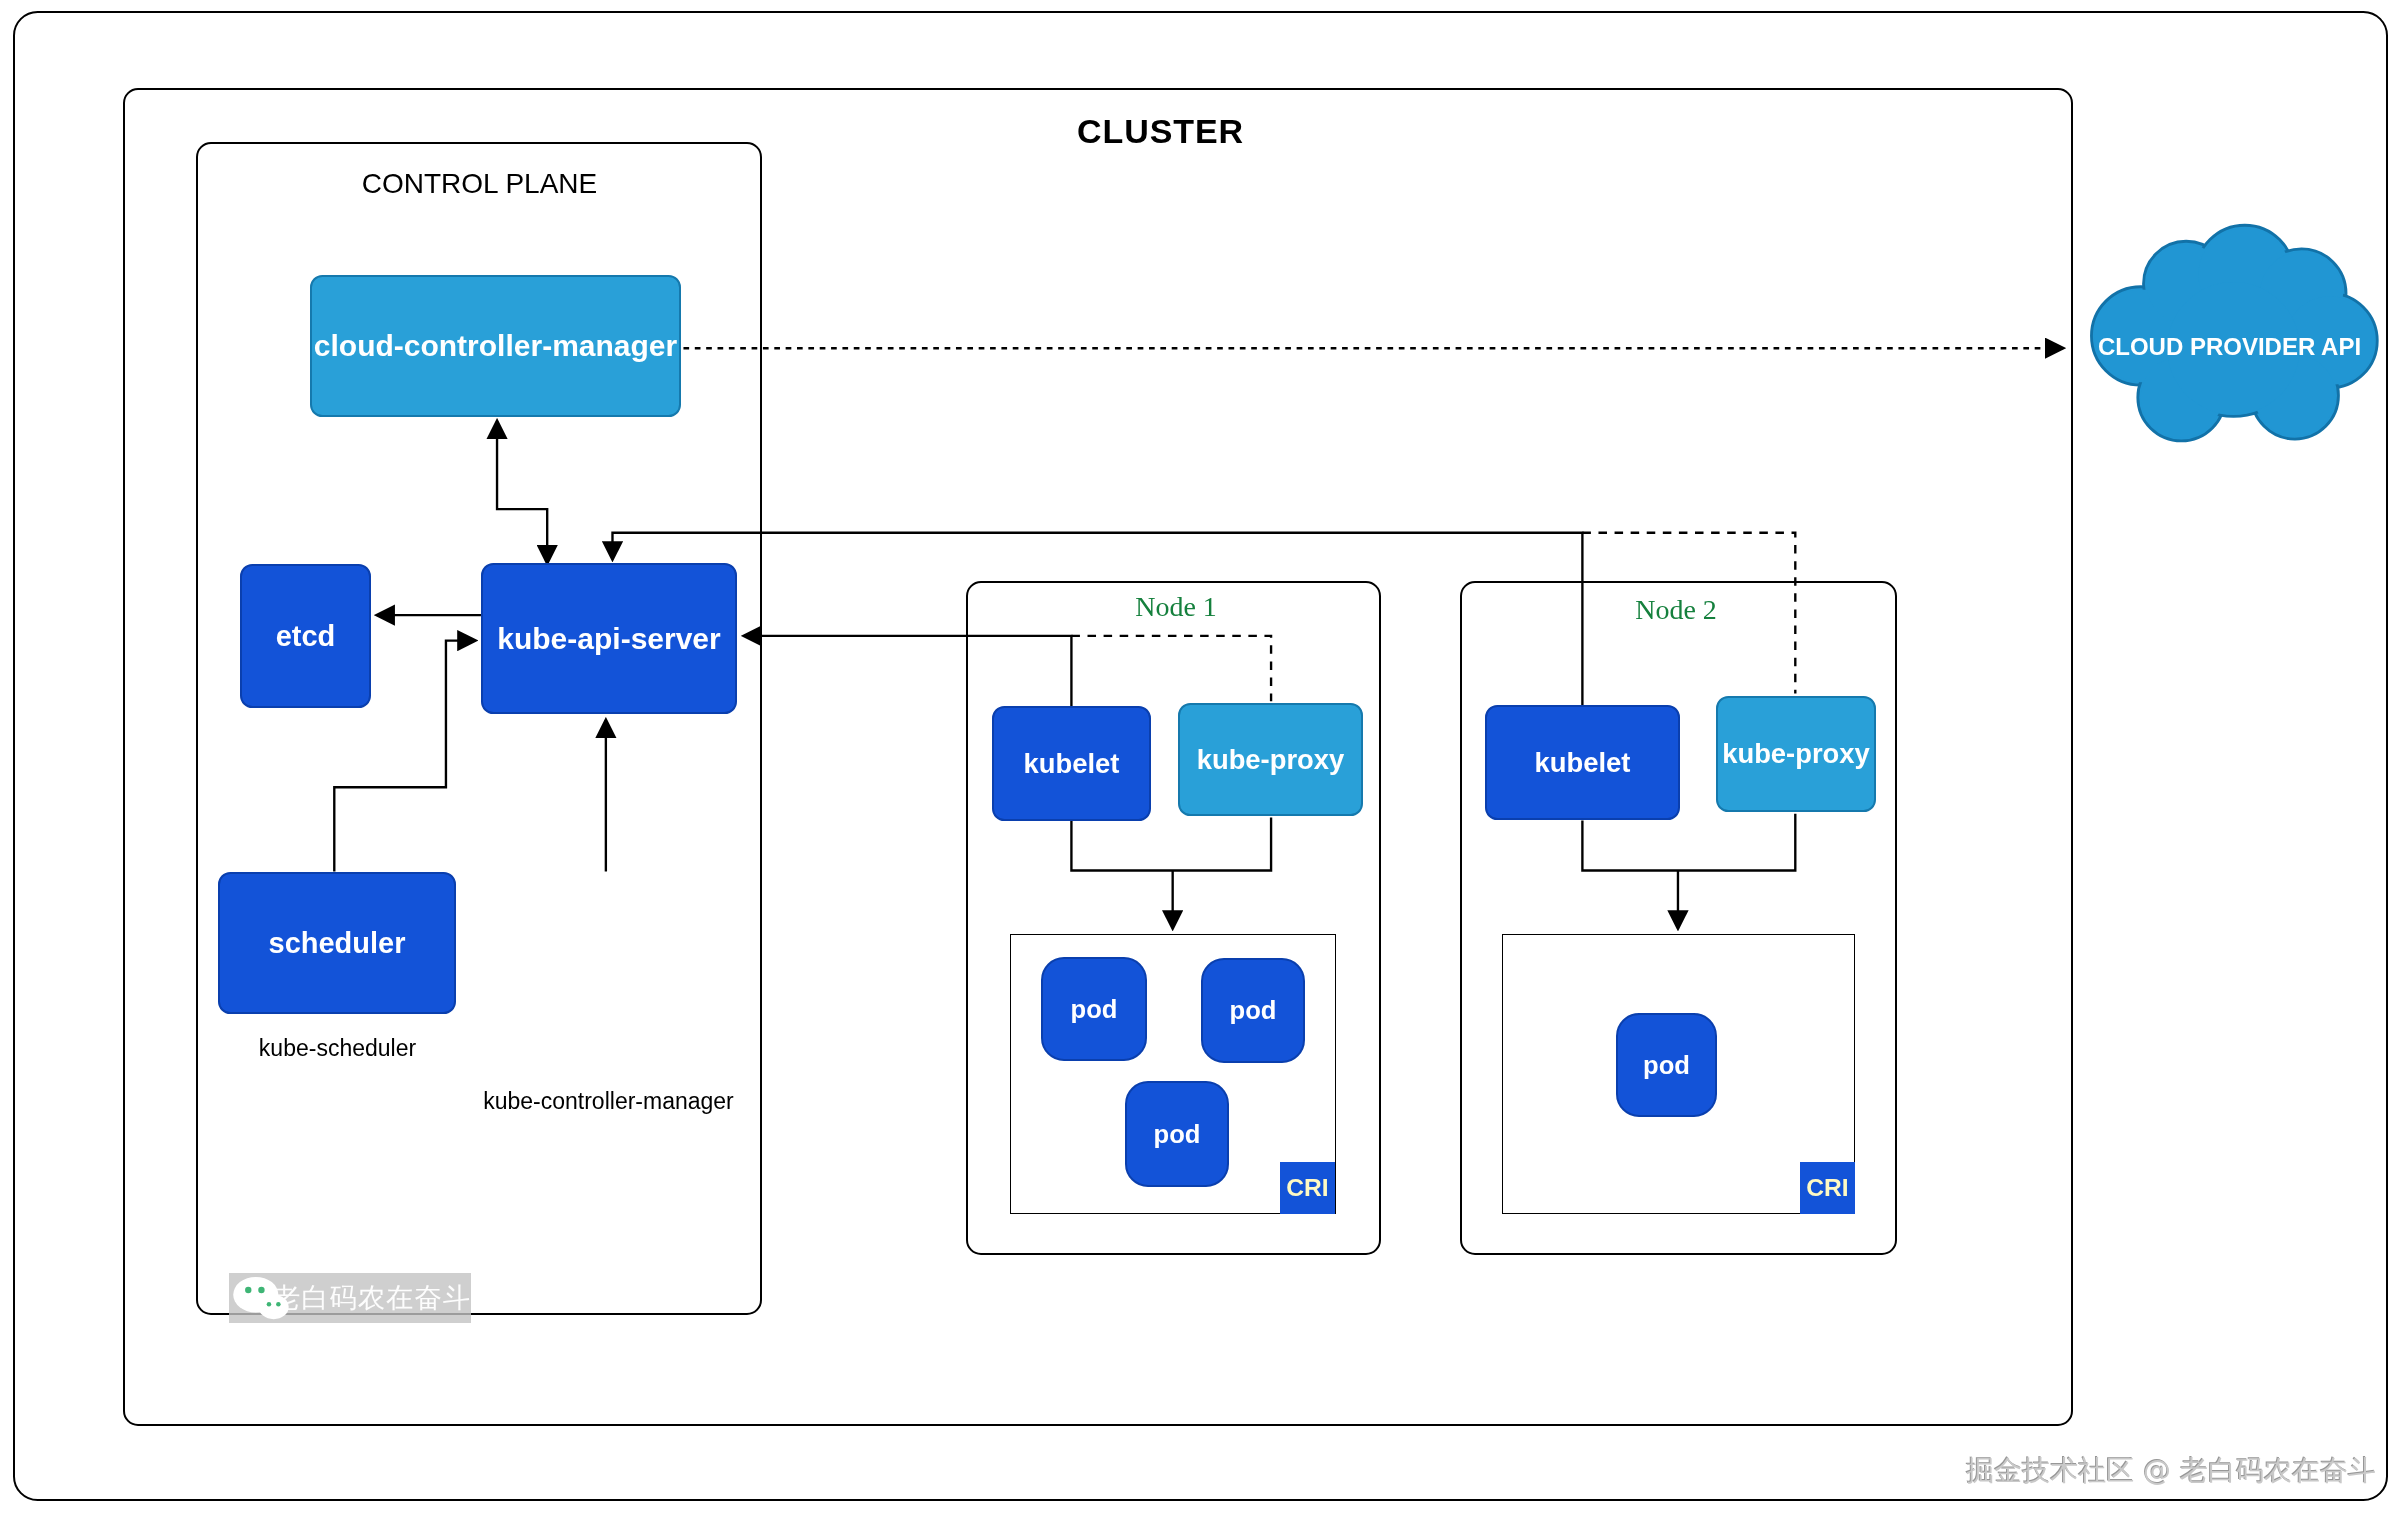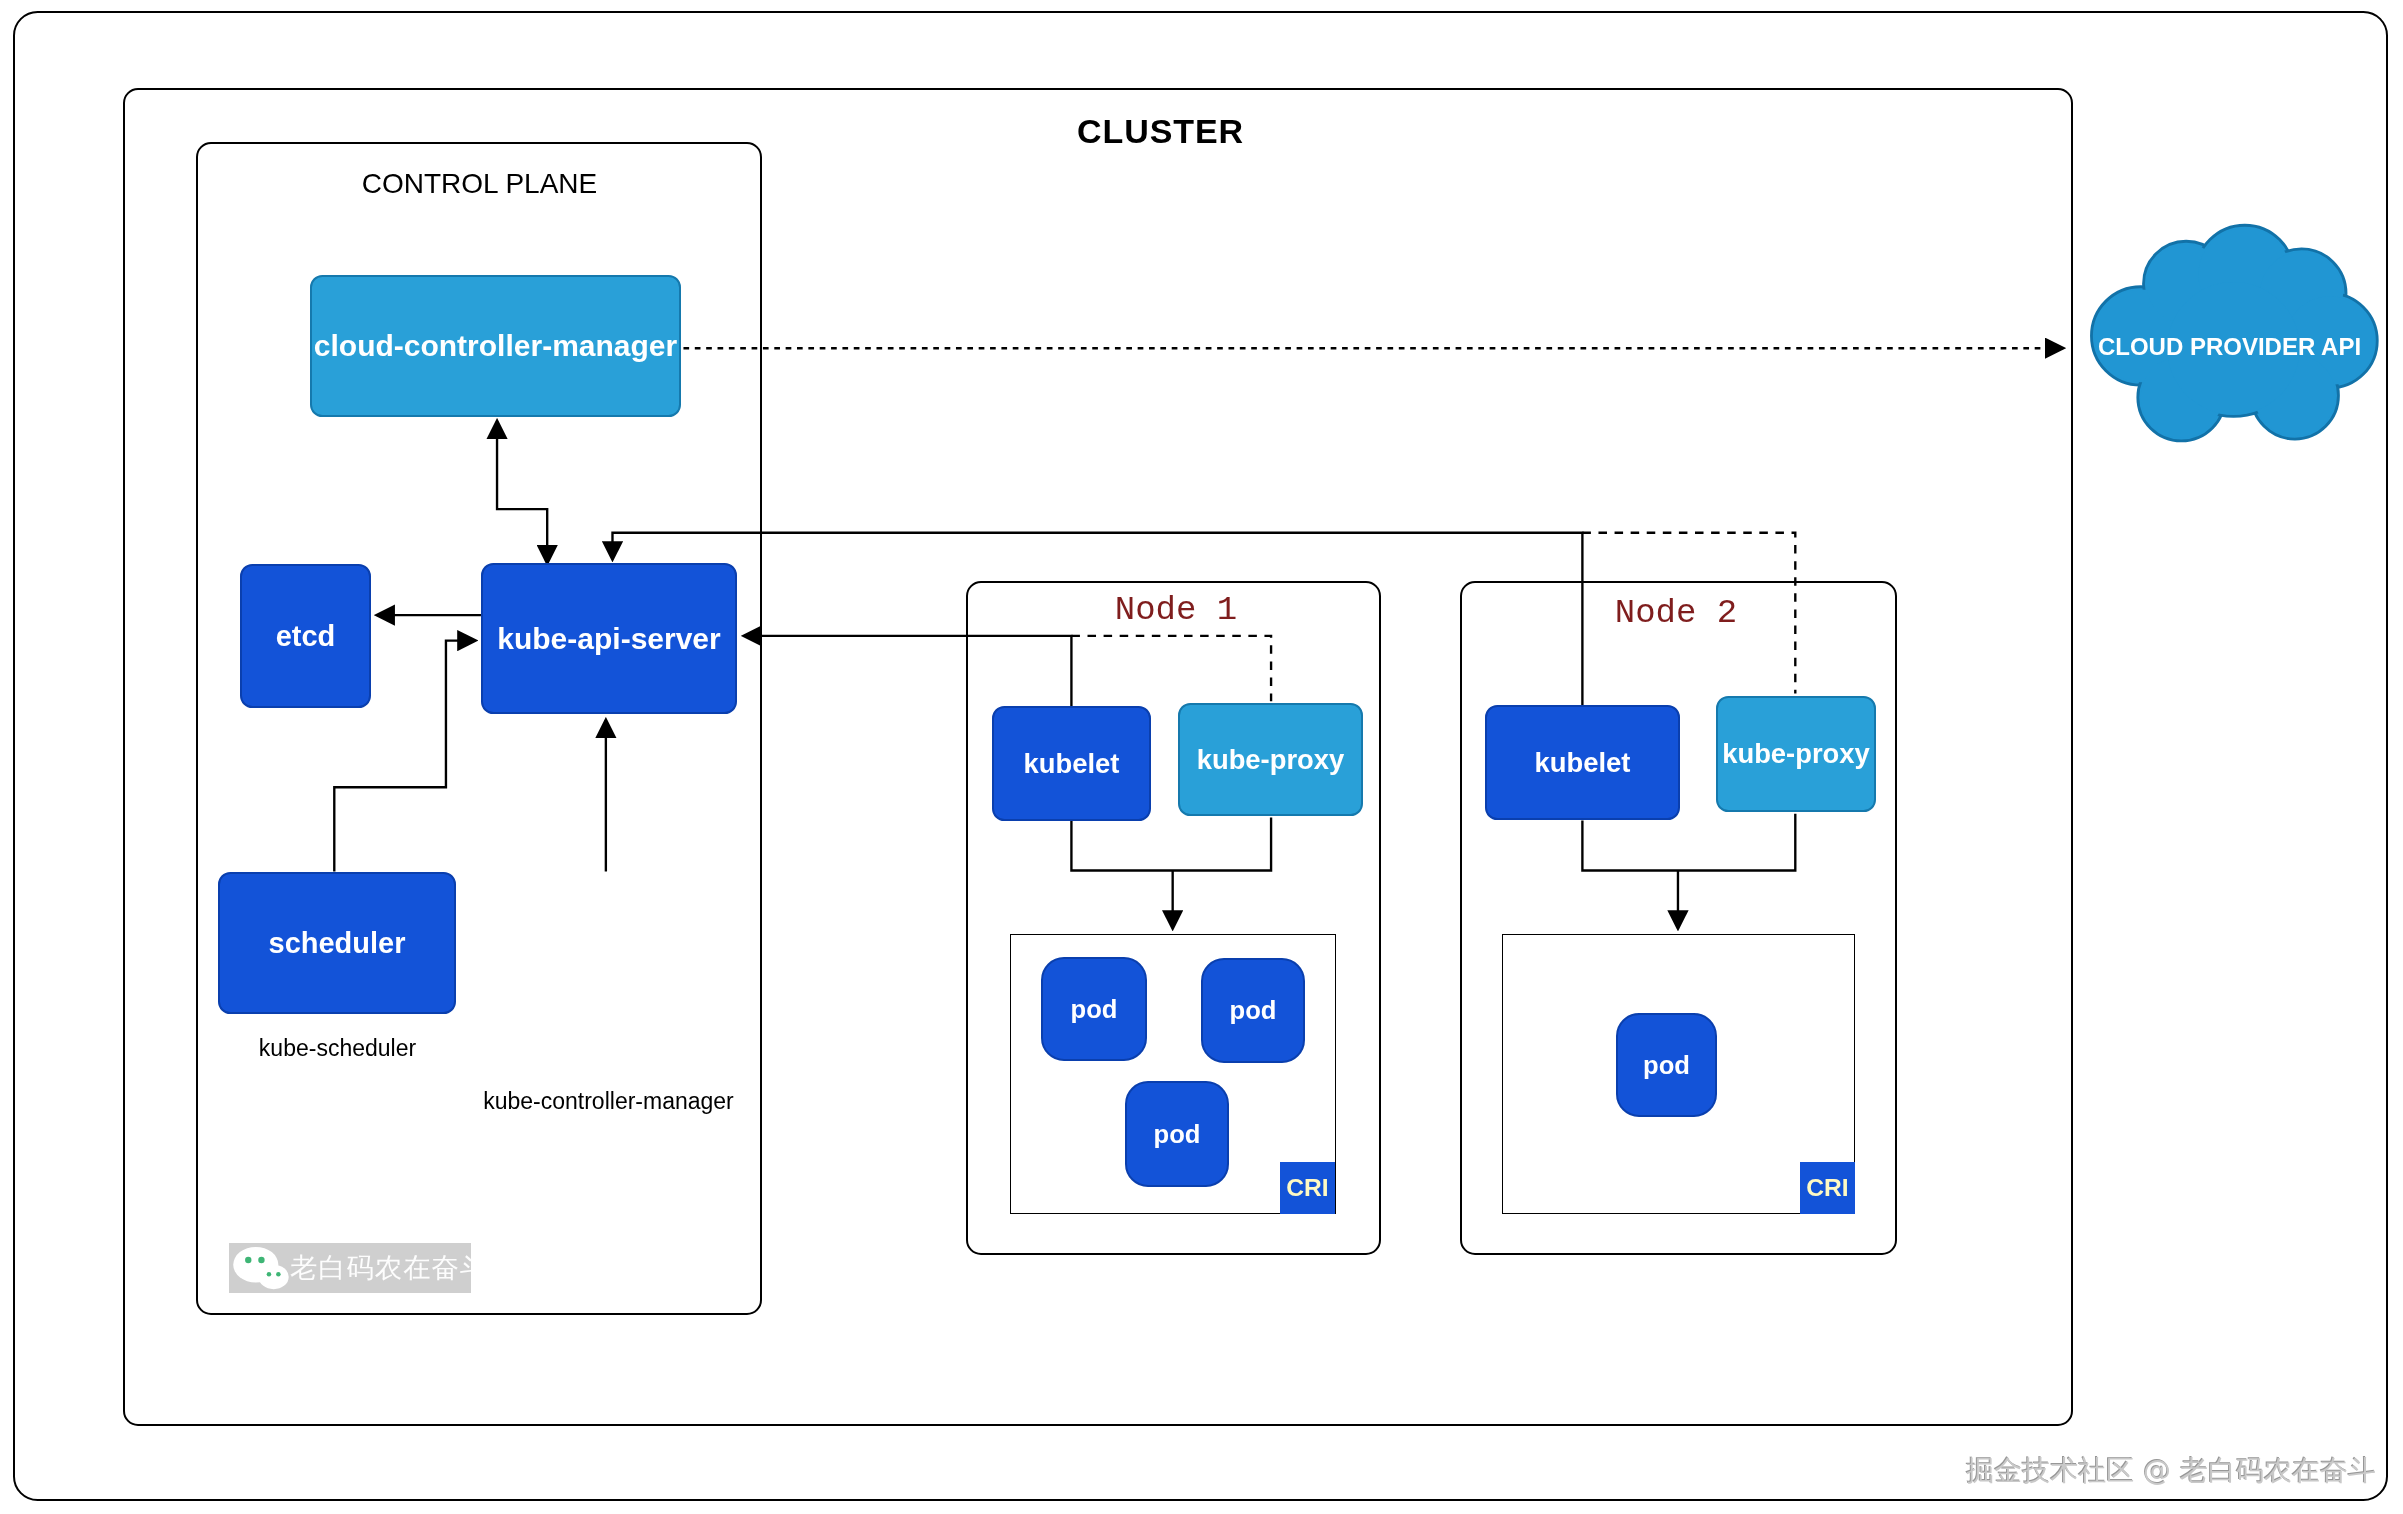--- a/index.html
+++ b/index.html
@@ -17,21 +17,21 @@
   }
   .abs{position:absolute;box-sizing:border-box;}
   #frame{left:13.2px;top:11.4px;width:2375px;height:1490px;border:2.8px solid #000;border-radius:24.6px;}
   #cluster-box{left:123px;top:88px;width:1950px;height:1338px;border:2.8px solid #000;border-radius:15px;}
   #cluster-title{left:971px;top:112px;width:379px;text-align:center;font-size:34px;font-weight:bold;color:#000;letter-spacing:0.9px;}
   #cp-box{left:196px;top:142px;width:566px;height:1173px;border:2.8px solid #000;border-radius:15px;}
   #cp-title{left:290px;top:168px;width:379px;text-align:center;font-size:28px;color:#000;}
   .node-box{border:2.8px solid #000;border-radius:15px;}
   #node1-box{left:966px;top:581px;width:415px;height:674px;}
   #node2-box{left:1460px;top:581px;width:437px;height:674px;}
-  .node-title{font-family:Liberation Mono, monospace;font-size:34px;color:#7f1d1d;text-align:center;}
+  .node-title{font-family:Liberation Serif, serif;font-size:28px;color:#15803d;text-align:center;}
   #node1-title{left:1034px;top:591px;width:284px;}
   #node2-title{left:1534px;top:594px;width:284px;}
   .blue-box{
     display:flex;align-items:center;justify-content:center;
     color:#fff;font-weight:bold;border-radius:12.3px;text-align:center;
   }
   .dark{background:var(--dark-blue,#1353d8);border:2.4px solid var(--dark-blue-border,#0a3fae);}
   .light{background:var(--light-blue,#29a0d8);border:2.4px solid var(--light-blue-border,#1579ad);}
   #ccm{left:310px;top:275px;width:371px;height:142px;font-size:30px;}
   #etcd{left:240px;top:564px;width:131px;height:144px;font-size:29px;}
@@ -49,23 +49,23 @@
   #n1-pod-a{left:1041px;top:957px;width:106px;height:104px;}
   #n1-pod-b{left:1201px;top:958px;width:104px;height:105px;}
   #n1-pod-c{left:1125px;top:1081px;width:104px;height:106px;}
   #n2-pod-a{left:1616px;top:1013px;width:101px;height:104px;}
   .cri{background:var(--dark-blue,#1353d8);color:#fef9c3;font-weight:bold;font-size:24.6px;
        display:flex;align-items:center;justify-content:center;border-radius:0;}
   #n1-cri{left:1280px;top:1162px;width:55px;height:52px;}
   #n2-cri{left:1800px;top:1162px;width:55px;height:52px;}
   #wires{left:0;top:0;width:2404px;height:1514px;pointer-events:none;}
   #watermark{
-    left:229px;top:1243px;width:242px;height:50px;background:rgba(195,195,195,0.8);
+    left:229px;top:1273px;width:242px;height:50px;background:rgba(195,195,195,0.8);
     display:flex;align-items:center;color:rgba(255,255,255,0.95);
-    font-family:"DejaVu Sans",sans-serif;font-size:27.4px;letter-spacing:0.9px;
+    font-family:"DejaVu Sans",sans-serif;font-size:27.4px;letter-spacing:0.9px;justify-content:flex-end;
   }
   #wm-text{margin-left:61px;white-space:nowrap;}
   #wm-icon{position:absolute;left:1.9px;top:1.9px;}
   #footer-credit{
     left:1931px;top:1452px;width:445px;text-align:right;
     font-family:"DejaVu Sans",sans-serif;font-size:28px;color:#c9c9c9;
     text-shadow:-0.9px -0.9px 0 #979797, 0.9px 0.9px 0 #ffffff;white-space:nowrap;
   }
   .cap{font-size:23px;color:#000;text-align:center;}
   #cap-scheduler{left:219px;top:1035px;width:237px;}

